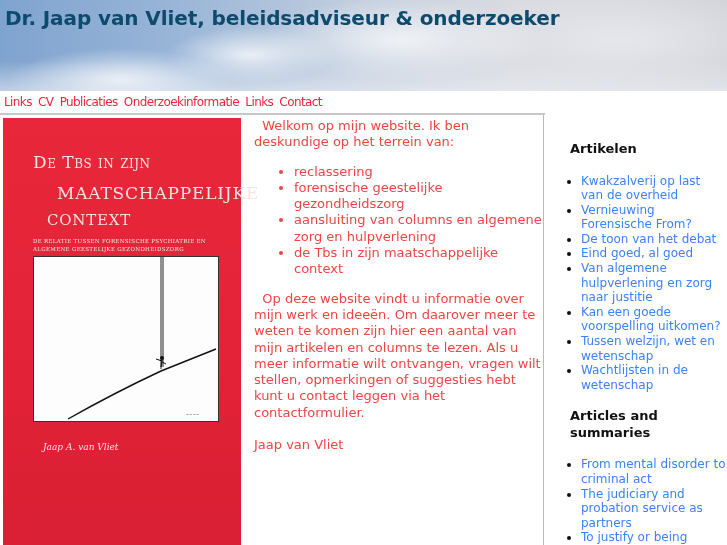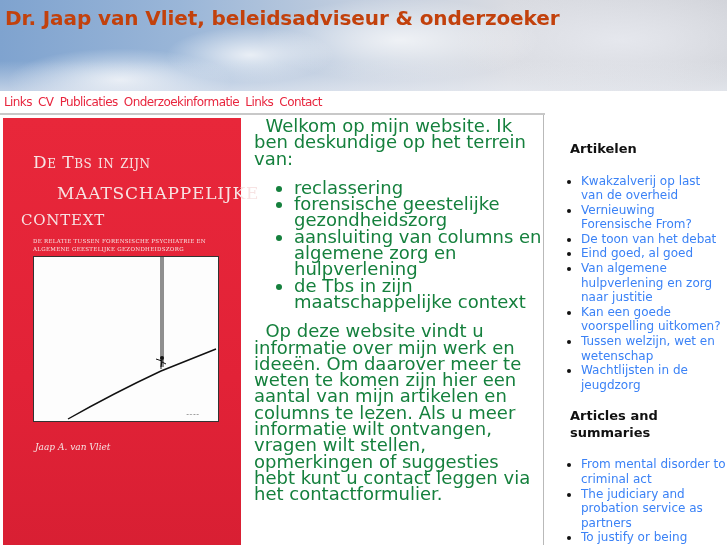--- a/index.html
+++ b/index.html
@@ -18,21 +18,21 @@
         radial-gradient(ellipse 200px 60px at 400px 40px, rgba(255,255,255,0.7), rgba(255,255,255,0) 70%),
         radial-gradient(ellipse 220px 70px at 620px 40px, rgba(230,232,238,0.95), rgba(230,232,238,0) 75%),
         linear-gradient(90deg, #7fa3cf 0%, #9ab6d8 25%, #c4cfdf 50%, #d9dbe1 70%, #d2d4da 100%);
     }
     .header::after {
       content: ""; position: absolute; left: 0; right: 0; bottom: 0; height: 30px;
       background: linear-gradient(180deg, rgba(255,255,255,0) 0%, rgba(235,238,244,0.6) 100%);
     }
     .site-title {
       position: absolute; left: 5px; top: 6px; margin: 0;
-      font-size: 20px; font-weight: bold; color: #c2410c;
+      font-size: 20px; font-weight: bold; color: #0c4a6e;
       font-family: "DejaVu Sans", sans-serif; z-index: 2;
       letter-spacing: -0.1px;
     }
     .nav {
       position: absolute; left: 4px; top: 95px;
       font-size: 12px; font-family: "DejaVu Sans", sans-serif;
       letter-spacing: -0.6px;
     }
     .nav a { color: #e8263e; text-decoration: none; margin-right: 3px; }
     .rule-top {
@@ -41,30 +41,30 @@
     .rule-vert {
       position: absolute; left: 543px; top: 115px; width: 1px; height: 430px; background: #b9b9b9;
     }
     .book {
       position: absolute; left: 3px; top: 118px; width: 238px; height: 433px;
       background: linear-gradient(180deg, #e8273a 0%, #e22237 60%, #d81f33 100%);
       font-family: "DejaVu Serif", serif; color: #f7e3e3;
     }
     .book .t1 { position: absolute; left: 30px; top: 34px; font-size: 17px; letter-spacing: 0.5px; }
     .book .t2 { position: absolute; left: 22px; top: 65px; font-size: 17px; letter-spacing: 0.8px; margin-left: 32px; }
-    .book .t3 { position: absolute; left: 18px; top: 93px; font-size: 15px; letter-spacing: 0.8px; }
+    .book .t3 { position: absolute; left: 44px; top: 93px; font-size: 15px; letter-spacing: 0.8px; }
     .book .sub { position: absolute; left: 30px; top: 119px; font-size: 5.5px; line-height: 8px; letter-spacing: 0.3px; width: 190px; }
     .book .art {
       position: absolute; left: 30px; top: 138px; width: 184px; height: 164px;
       background: #fdfdfd; border: 1px solid #333;
     }
-    .book .author { position: absolute; left: 32px; top: 324px; font-size: 9px; font-style: italic; }
+    .book .author { position: absolute; left: 40px; top: 324px; font-size: 9px; font-style: italic; }
     .main-text {
       position: absolute; left: 254px; top: 118px; width: 290px;
-      font-size: 18px; line-height: 16.3px; color: #15803d;
+      font-size: 13px; line-height: 16.3px; color: #ef4444;
     }
     .main-text p { margin: 0; }
     .main-text ul { margin: 13px 0 13px 0; padding-left: 40px; }
     .main-text li { margin: 0; }
     .sidebar {
       position: absolute; left: 554px; top: 125px; width: 172px;
       font-size: 12px; line-height: 14.6px;
     }
     .sidebar h3 { margin: 16px; font-size: 13px; font-weight: bold; line-height: 16.5px; color: #111; }
     .sidebar ul { margin: 14px 0 12px 0; padding-left: 27px; }
@@ -111,33 +111,34 @@
 
 <div class="main-text">
   <p>&nbsp;&nbsp;<span>Welkom op mijn website. Ik ben deskundige op het terrein van:</span></p>
   <ul>
     <li>reclassering</li>
     <li>forensische geestelijke gezondheidszorg</li>
     <li>aansluiting van columns en algemene zorg en hulpverlening</li>
     <li>de Tbs in zijn maatschappelijke context</li>
   </ul>
   <p>&nbsp;&nbsp;<span>Op deze website vindt u informatie over mijn werk en ideeën. Om daarover meer te weten te komen zijn hier een aantal van mijn artikelen en columns te lezen. Als u meer informatie wilt ontvangen, vragen wilt stellen, opmerkingen of suggesties hebt kunt u contact leggen via het contactformulier.</span></p>
+  <p style="margin-top:16px;">Jaap van Vliet</p>
 </div>
 
 <aside class="sidebar">
   <h3>Artikelen</h3>
   <ul>
     <li><a href="#">Kwakzalverij op last van de overheid</a></li>
     <li><a href="#">Vernieuwing Forensische From?</a></li>
     <li><a href="#">De toon van het debat</a></li>
     <li><a href="#">Eind goed, al goed</a></li>
     <li><a href="#">Van algemene hulpverlening en zorg naar justitie</a></li>
     <li><a href="#">Kan een goede voorspelling uitkomen?</a></li>
     <li><a href="#">Tussen welzijn, wet en wetenschap</a></li>
-    <li><a href="#">Wachtlijsten in de jeugdzorg</a></li>
+    <li><a href="#">Wachtlijsten in de wetenschap</a></li>
   </ul>
   <h3>Articles and summaries</h3>
   <ul>
     <li><a href="#">From mental disorder to criminal act</a></li>
     <li><a href="#">The judiciary and probation service as partners</a></li>
     <li><a href="#">To justify or being responsible</a></li>
   </ul>
 </aside>
 
 </body></html>

